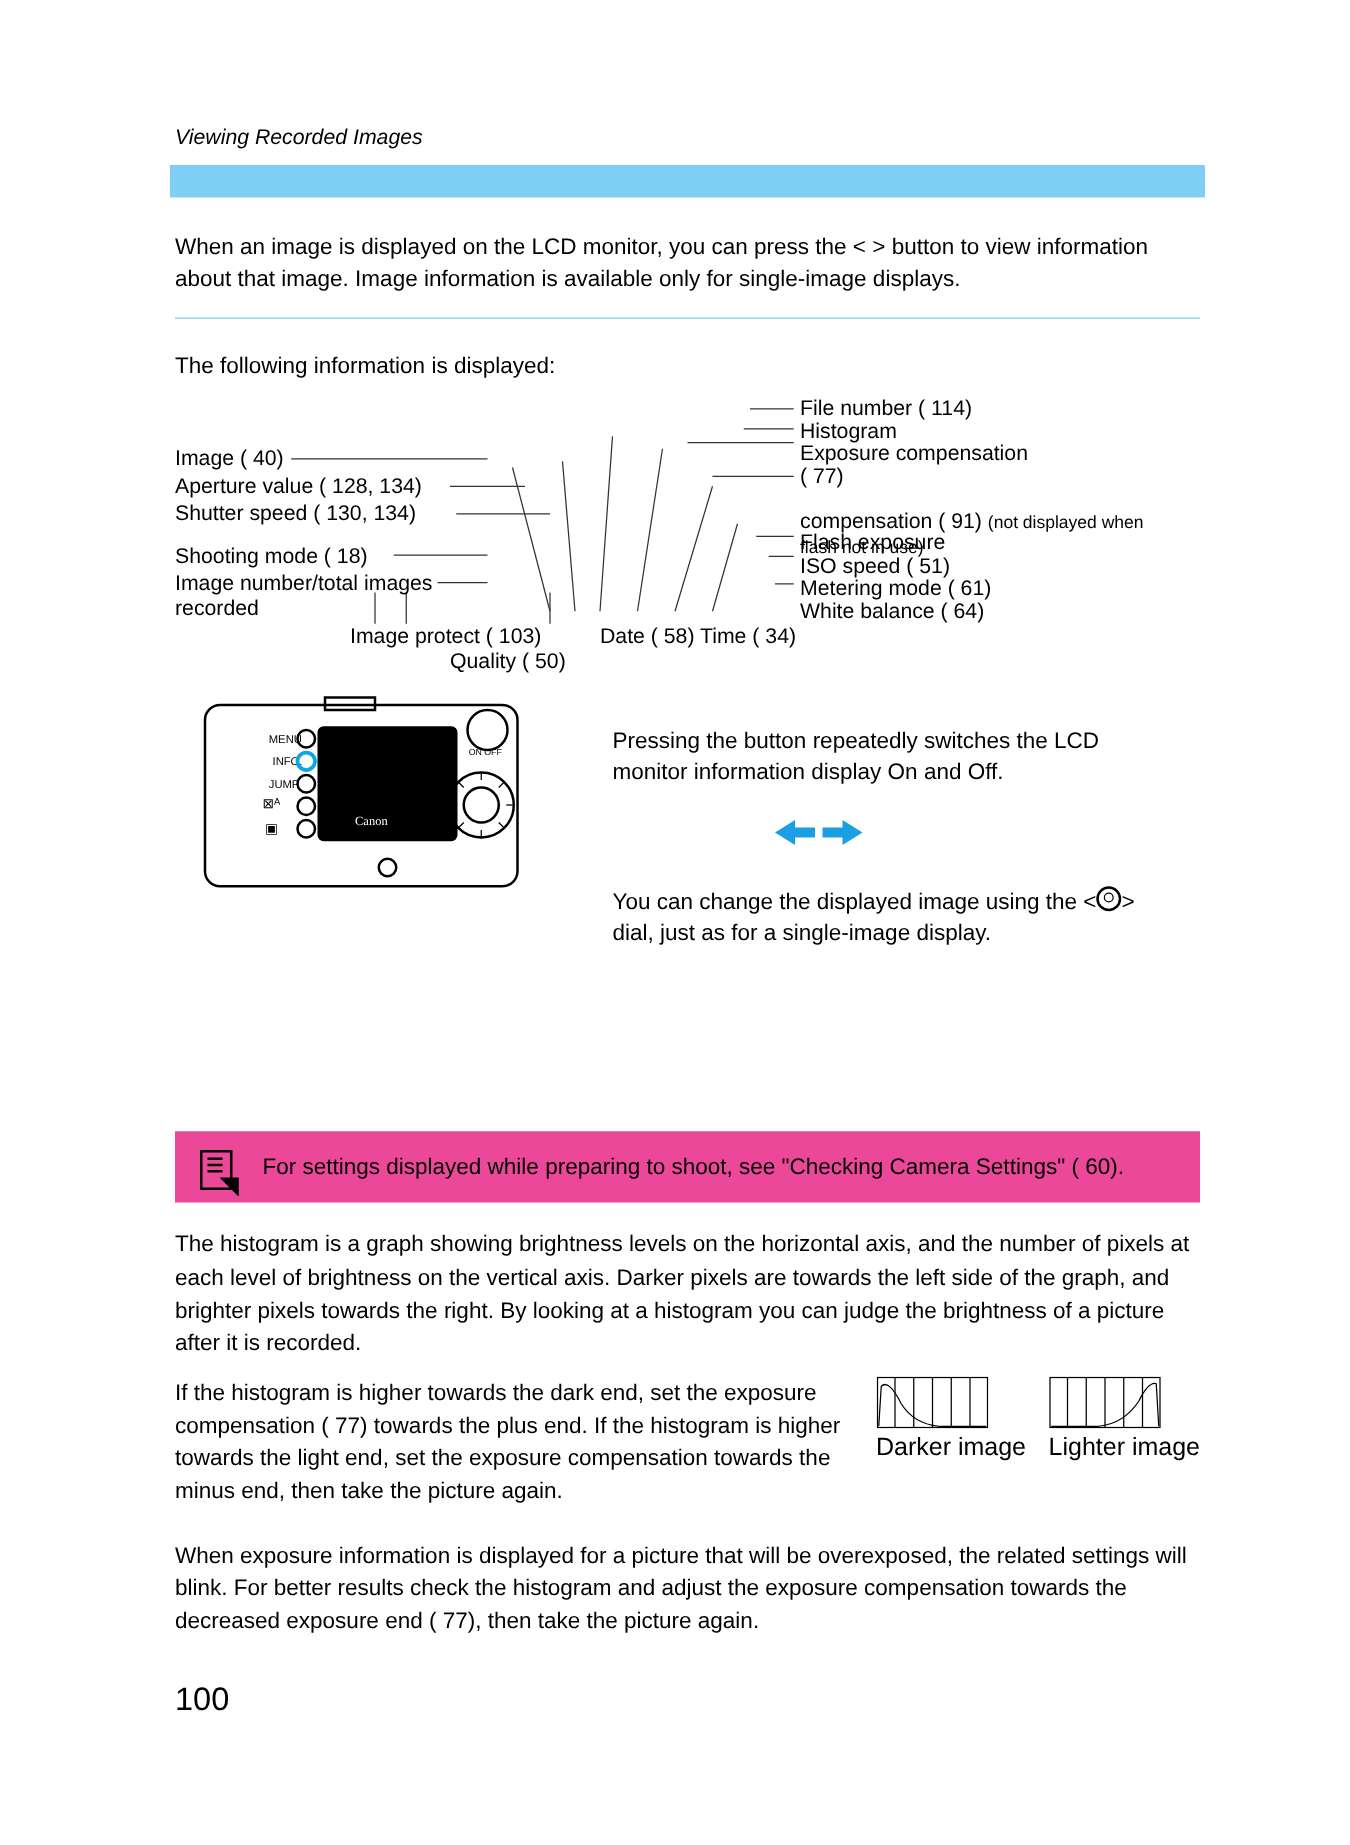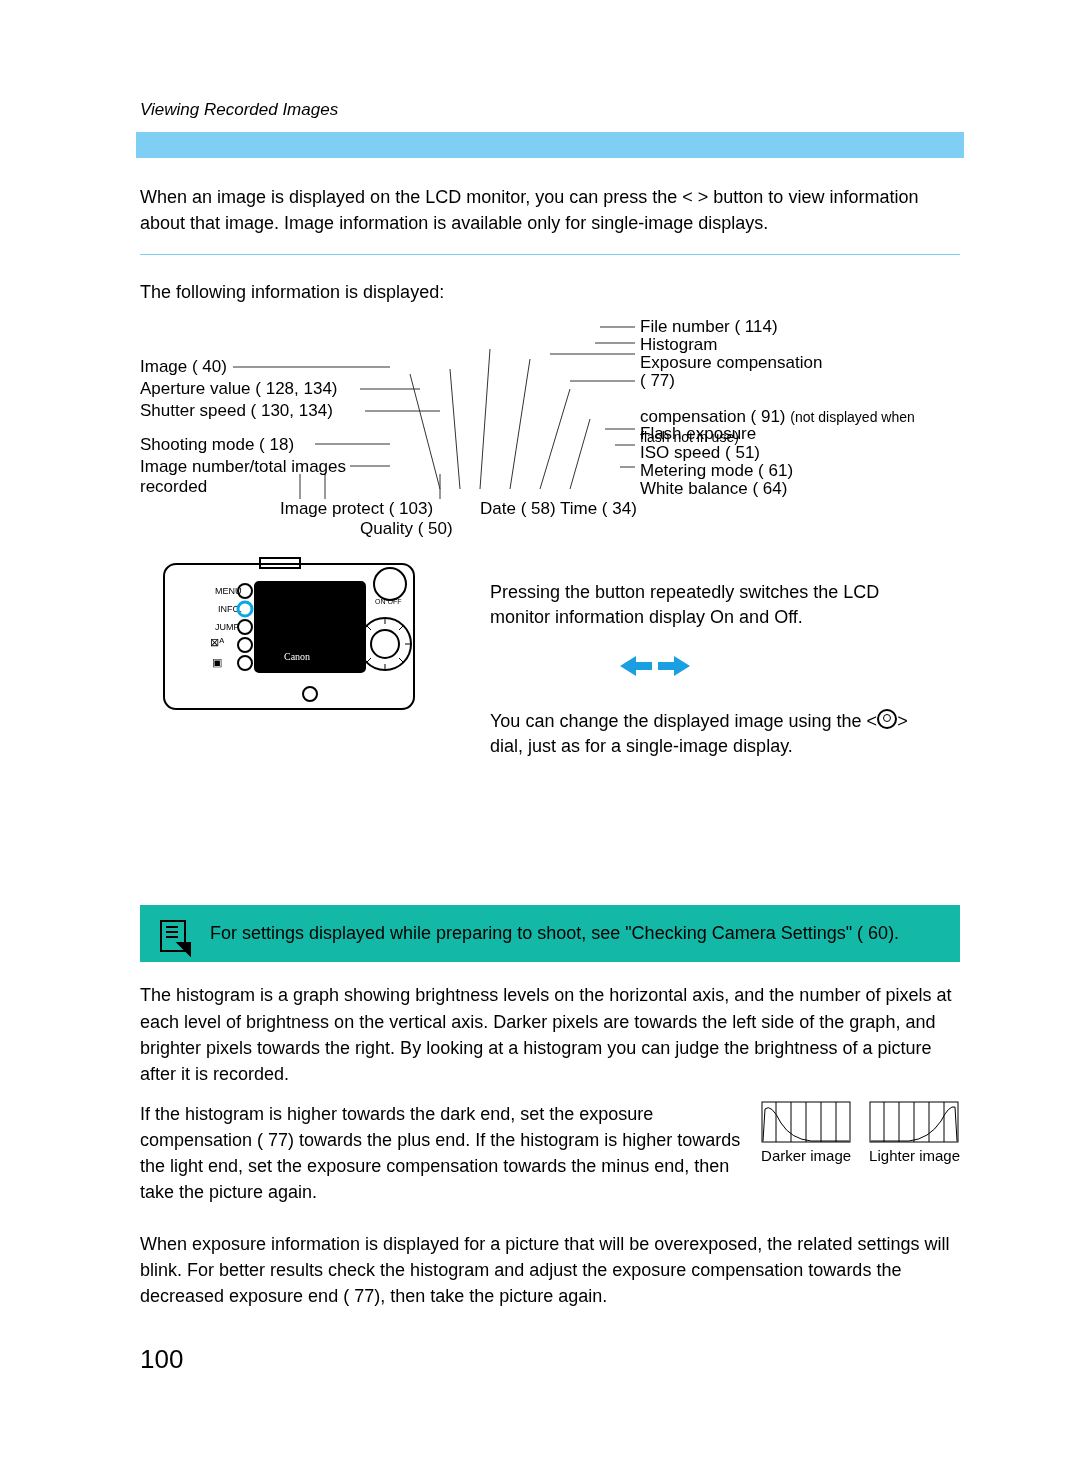--- a/index.html
+++ b/index.html
@@ -62,21 +62,21 @@
     left: 350px;
     width: 450px;
     font-size: 18px;
     line-height: 1.4;
   }
   .blue-arrows {
     position: absolute;
     left: 480px; top: 335px;
   }
   .note-box {
-    background: #14b8a6;
+    background: #ec4899;
     padding: 16px 18px 16px 70px;
     position: relative;
     font-size: 18px;
     line-height: 1.4;
     margin: 6px 0 20px 0;
   }
   .note-icon {
     position: absolute;
     left: 18px; top: 14px;
   }
@@ -95,21 +95,21 @@
     border-radius: 50%;
     margin: 3px auto 0 auto;
   }
   .hist-row {
     display: flex;
     gap: 18px;
     align-items: flex-end;
   }
   .hist-cell {
     text-align: left;
-    font-size: 15px;
+    font-size: 20px;
   }
   .hist-cell svg { display: block; margin-bottom: 4px; }
   .two-col {
     display: flex;
     align-items: flex-start;
   }
   .two-col .col-left { flex: 1; }
   .page-num {
     font-size: 26px;
     padding-top: 20px;

